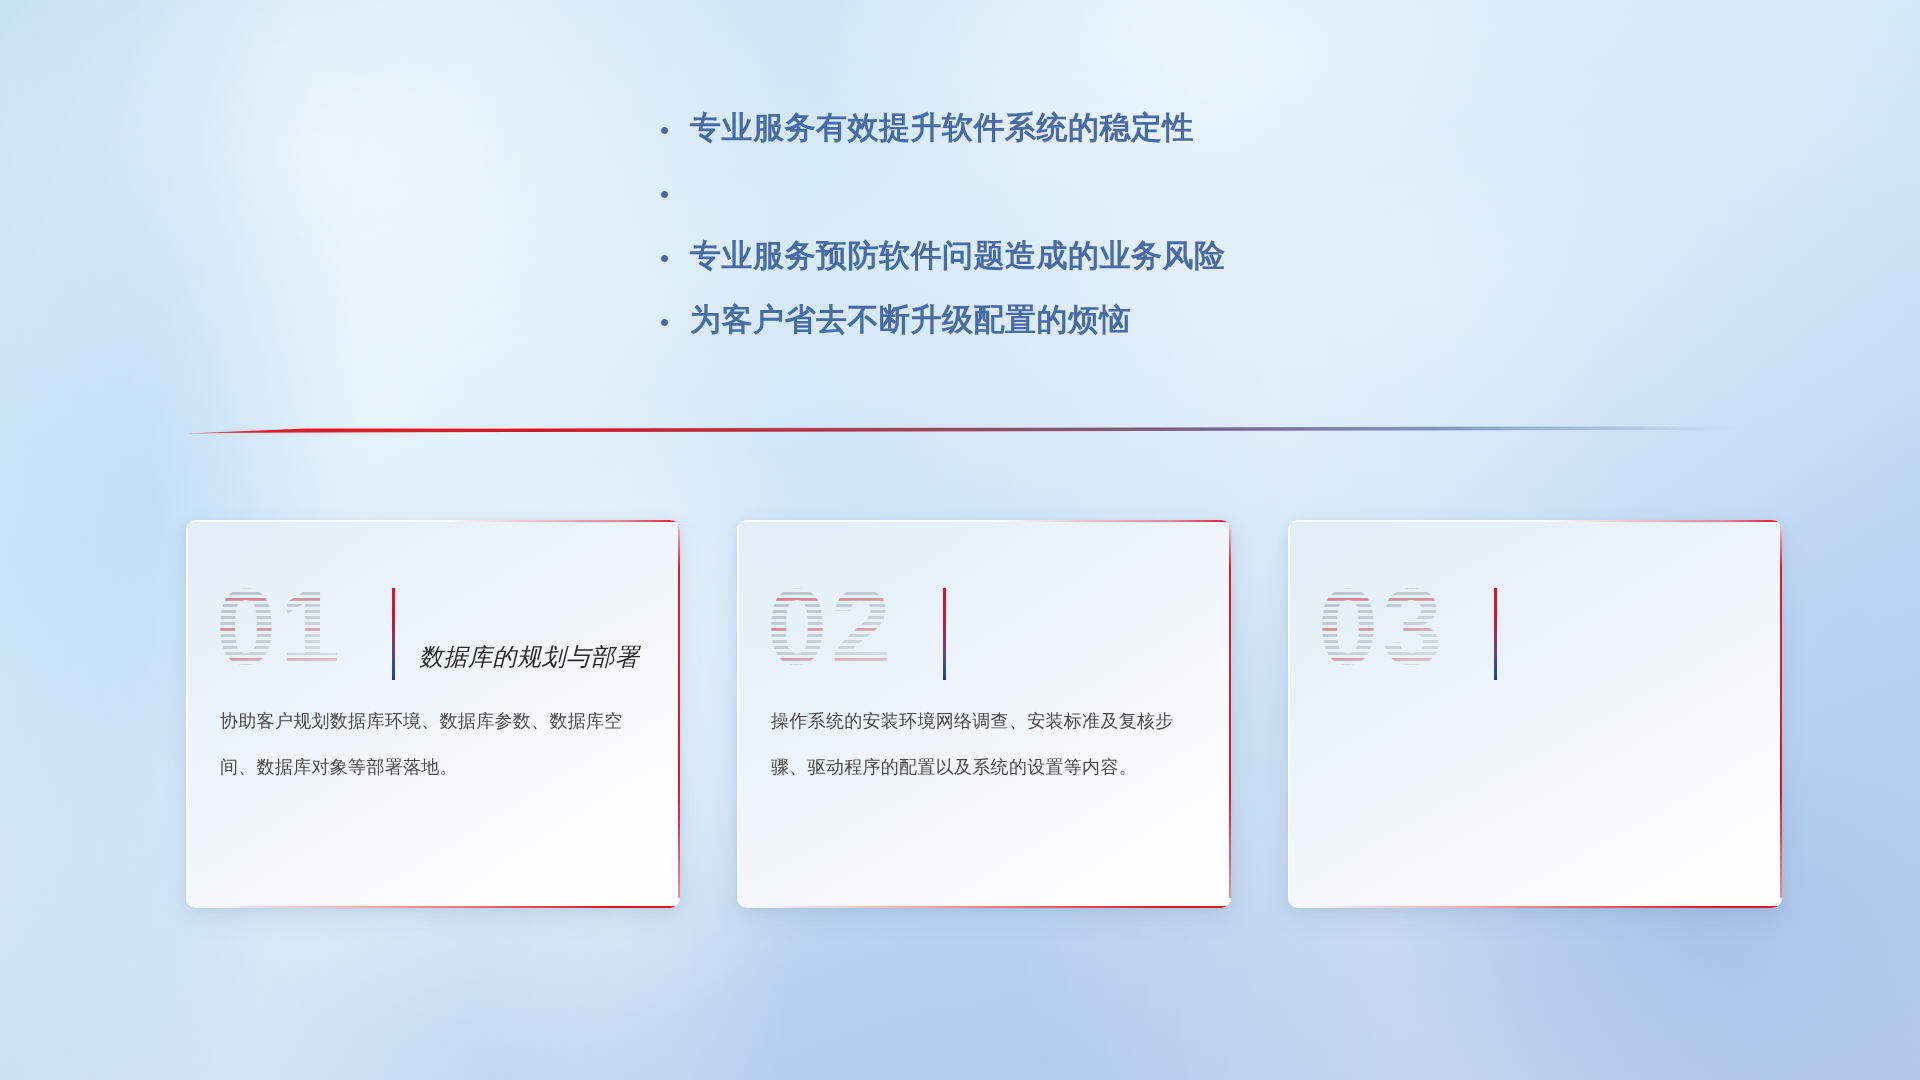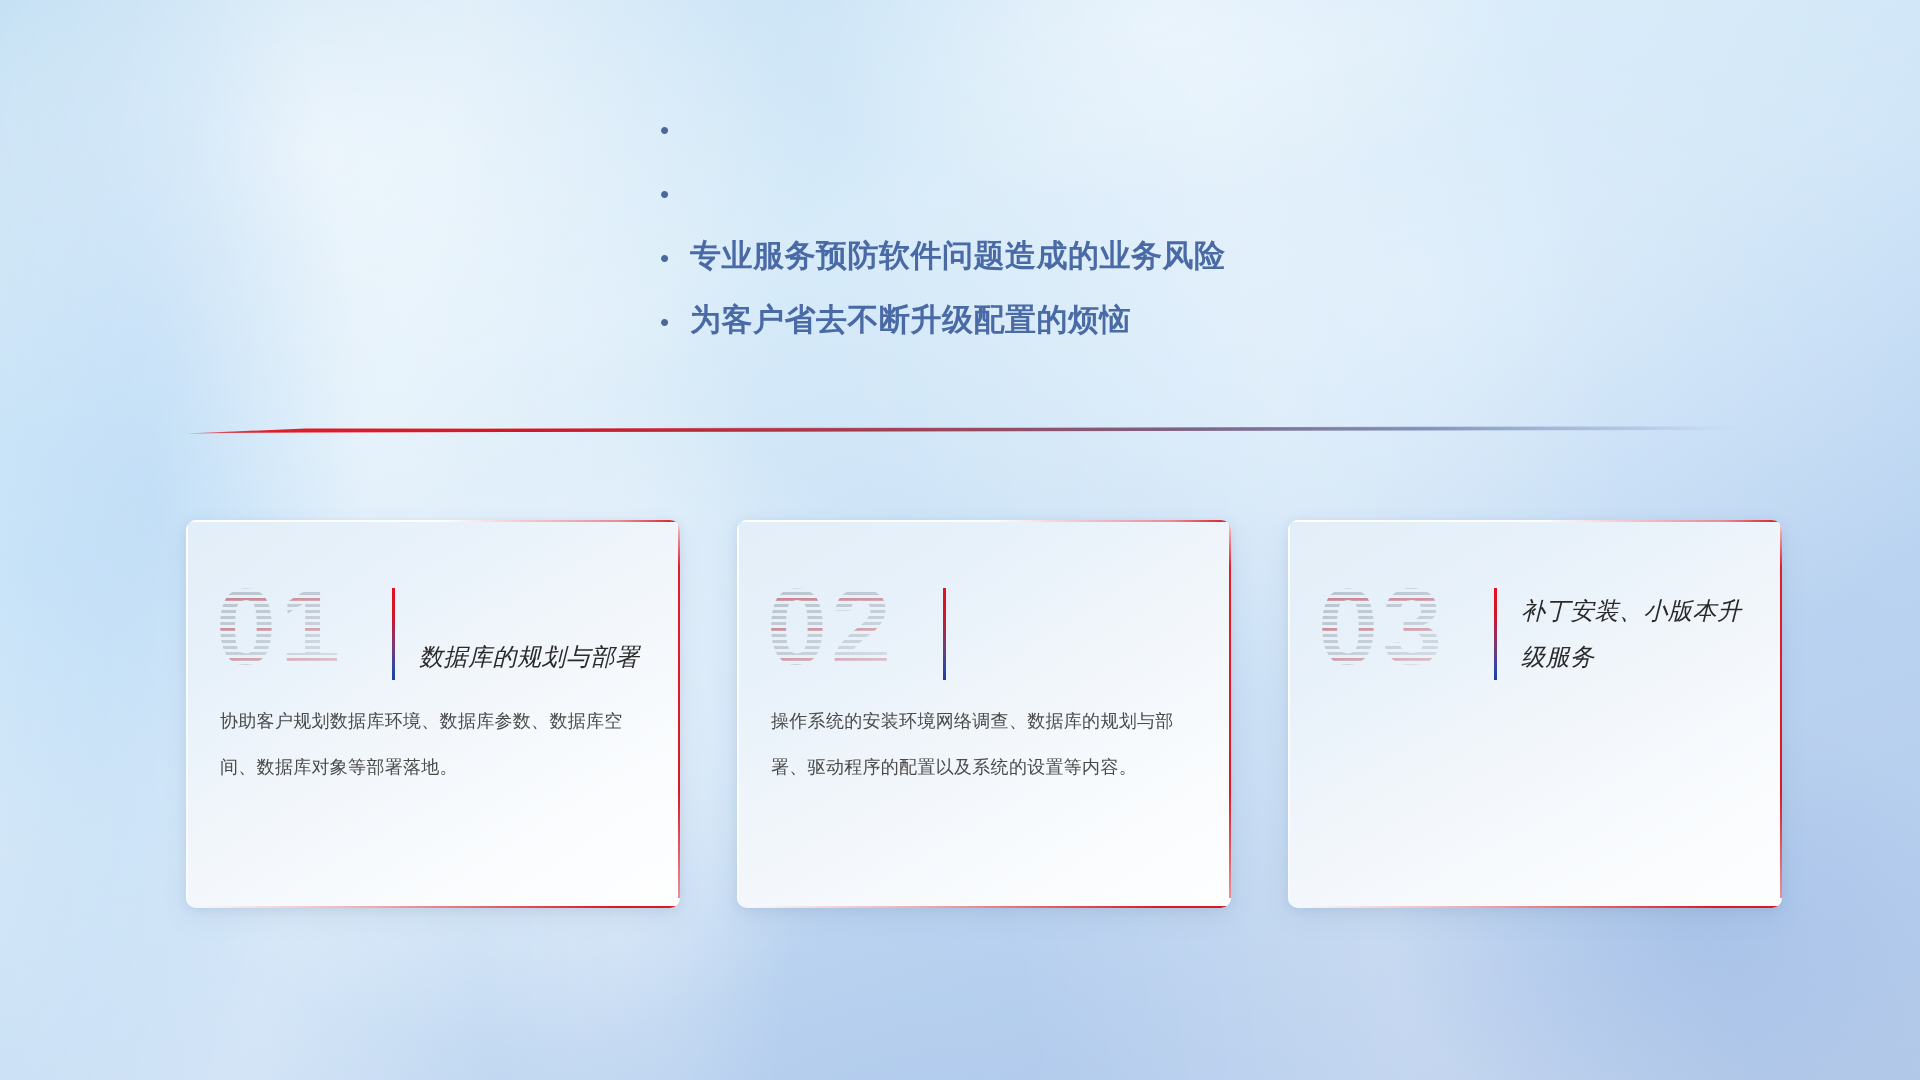--- a/index.html
+++ b/index.html
@@ -180,20 +180,21 @@
   }
 </style>
 </head>
 <body>
 
 <div id="slide">
 
   <div class="bullets">
     <div class="bullet-row">
       <span class="bullet-dot">•</span>
+      <span class="bullet-text">专业服务有效提升软件系统的稳定性</span>
     </div>
     <div class="bullet-row">
       <span class="bullet-dot">•</span>
     </div>
     <div class="bullet-row">
       <span class="bullet-dot">•</span>
       <span class="bullet-text">专业服务预防软件问题造成的业务风险</span>
     </div>
     <div class="bullet-row">
       <span class="bullet-dot">•</span>
@@ -291,21 +292,21 @@
                 </mask>
             </defs>
             <g mask="url(#m2)" font-family="'Liberation Sans', sans-serif" font-size="108" font-weight="700" letter-spacing="4">
               <text x="6" y="96" fill="url(#stripes2)">02</text>
               <text x="6" y="96" fill="url(#stripesR2)">02</text>
             </g>
           </svg>
         </div>
         <span class="card-rule"></span>
       </div>
-      <div class="card-body">操作系统的安装环境网络调查、数据库的规划与部署、驱动程序的配置以及系统的设置等内容。</div>
+      <div class="card-body">操作系统的安装环境网络调查、安装标准及复核步骤、驱动程序的配置以及系统的设置等内容。</div>
     </div>
 
     <div class="card">
       <span class="edge-top"></span>
       <span class="edge-left"></span>
       <span class="edge-right"></span>
       <span class="edge-bottom"></span>
 
       <div class="card-head">
         <div class="card-num">
@@ -326,18 +327,17 @@
                   <rect width="178" height="112" fill="url(#fade3)"></rect>
                 </mask>
             </defs>
             <g mask="url(#m3)" font-family="'Liberation Sans', sans-serif" font-size="108" font-weight="700" letter-spacing="4">
               <text x="6" y="96" fill="url(#stripes3)">03</text>
               <text x="6" y="96" fill="url(#stripesR3)">03</text>
             </g>
           </svg>
         </div>
         <span class="card-rule"></span>
-        <div class="card-title">补丁安装、小版本升级服务</div>
       </div>
     </div>
 
   </div>
 </div>
 
 </body></html>

